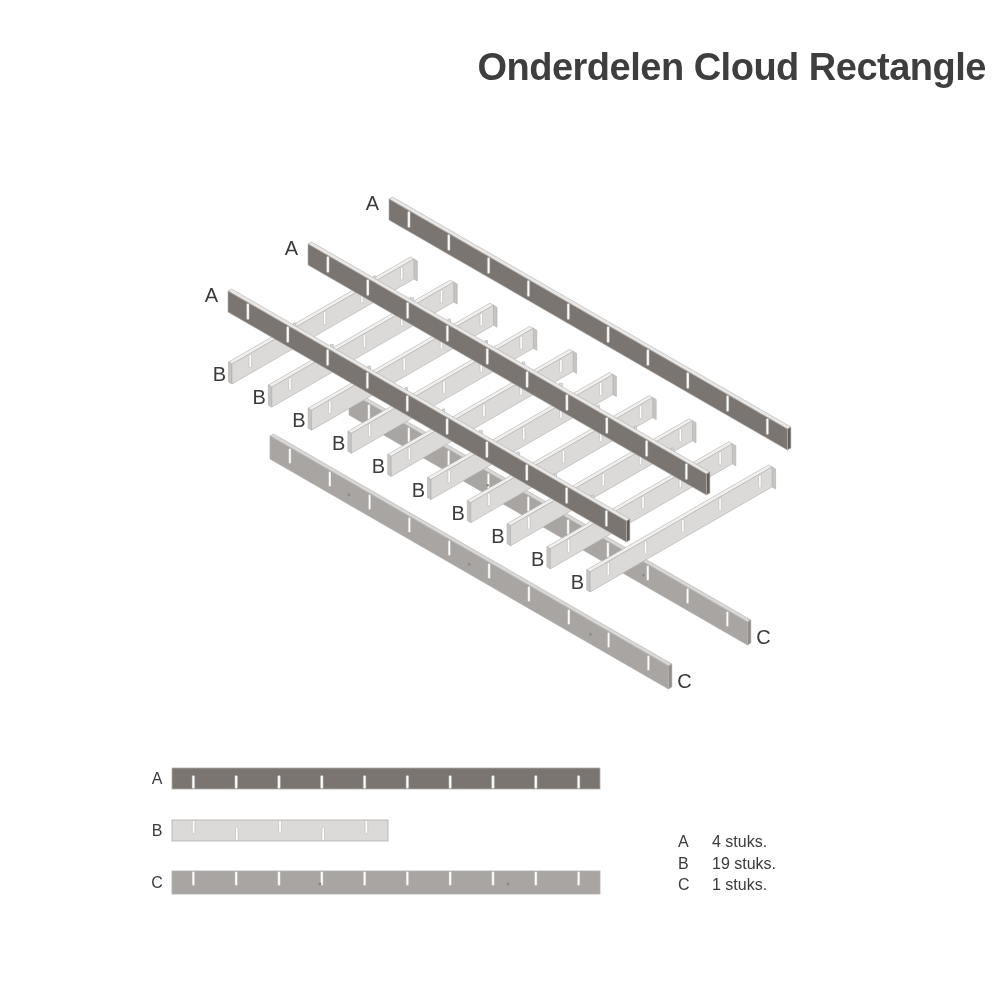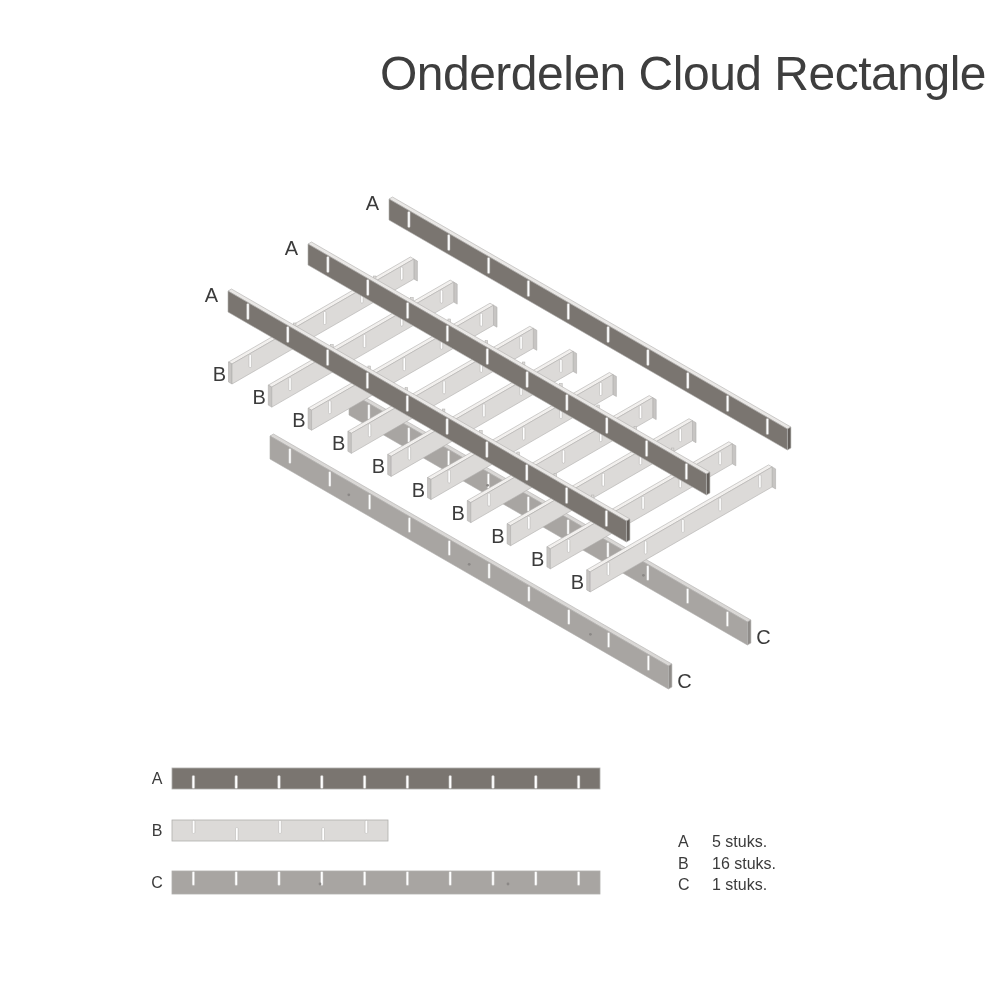--- a/index.html
+++ b/index.html
@@ -2,21 +2,21 @@
 <html><head>
 <meta charset="utf-8">
 <style>
   html,body{margin:0;padding:0;}
   body{
     width:1000px;height:1000px;position:relative;overflow:hidden;
     background:#ffffff;font-family:"Liberation Sans",sans-serif;
   }
   .title{
     position:absolute;top:46px;right:14px;margin:0;
-    font-size:48px;font-weight:400;letter-spacing:-0.5px;color:#3e3e3e;
+    font-size:38px;font-weight:700;letter-spacing:-0.5px;color:#3e3e3e;
     font-family:"Liberation Sans",sans-serif;white-space:nowrap;
   }
   #diagram-svg{position:absolute;left:0;top:0;width:1000px;height:1000px;}
   .legend{
     position:absolute;left:678px;top:831px;color:#3b3b3b;font-size:16px;
   }
   .legend-row{display:flex;line-height:21.5px;}
   .legend-part{width:34px;}
   .legend-qty{white-space:nowrap;}
   svg text{font-family:"Liberation Sans",sans-serif;}
@@ -291,23 +291,23 @@
       </g>
       <text x="157" y="784" text-anchor="middle" font-size="16" fill="#3b3b3b">A</text>
       <text x="157" y="836" text-anchor="middle" font-size="16" fill="#3b3b3b">B</text>
       <text x="157" y="888" text-anchor="middle" font-size="16" fill="#3b3b3b">C</text>
     </g>
   </svg>
 
 <div class="legend">
   <div class="legend-row">
     <span class="legend-part">A</span>
-    <span class="legend-qty">5 stuks.</span>
+    <span class="legend-qty">4 stuks.</span>
   </div>
   <div class="legend-row">
     <span class="legend-part">B</span>
-    <span class="legend-qty">16 stuks.</span>
+    <span class="legend-qty">19 stuks.</span>
   </div>
   <div class="legend-row">
     <span class="legend-part">C</span>
     <span class="legend-qty">1 stuks.</span>
   </div>
 </div>
 
 </body></html>

